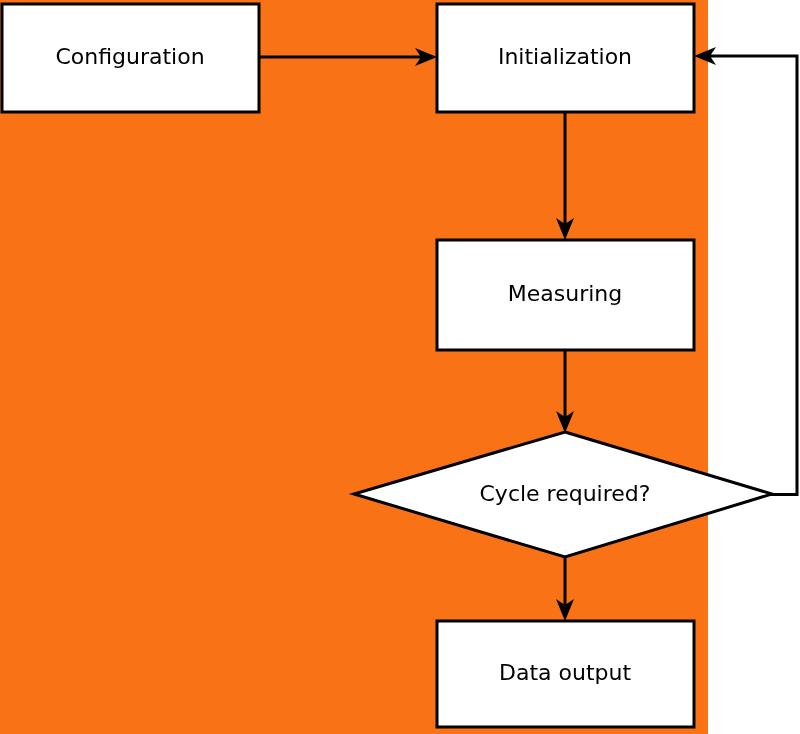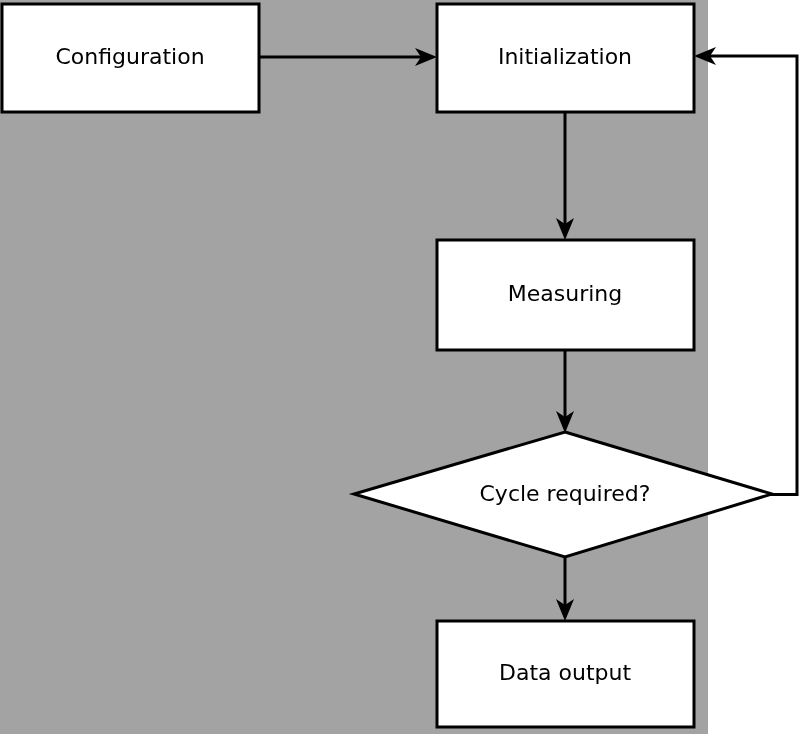--- a/index.html
+++ b/index.html
@@ -11,21 +11,21 @@
   body {
     width: 800px;
     height: 734px;
     overflow: hidden;
     font-family: "DejaVu Sans", "Liberation Sans", sans-serif;
   }
   #diagram-root {
     position: relative;
     width: 708px;
     height: 734px;
-    background: #a3a3a3;
+    background: #f97316;
     text-align: center;
   }
   svg#flowchart-svg {
     display: block;
     width: 800px;
     height: 734px;
   }
   .node-shape {
     fill: #ffffff;
     stroke: #000000;

